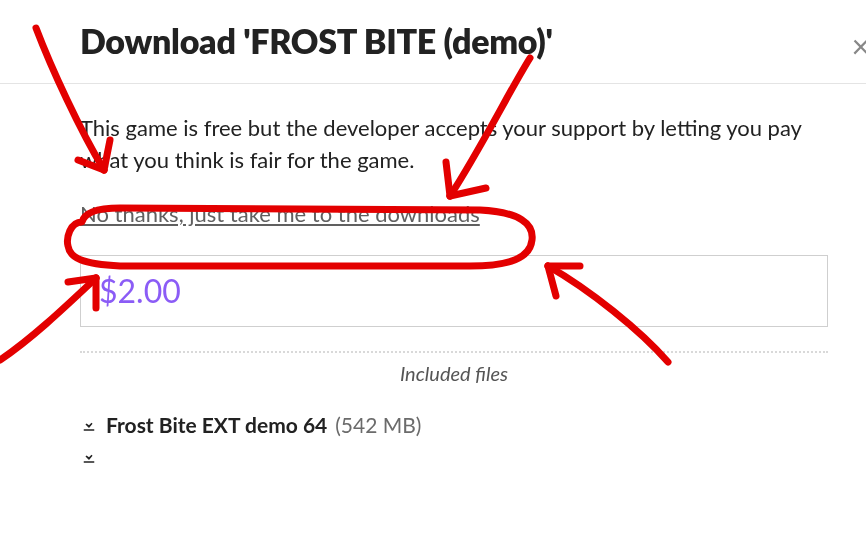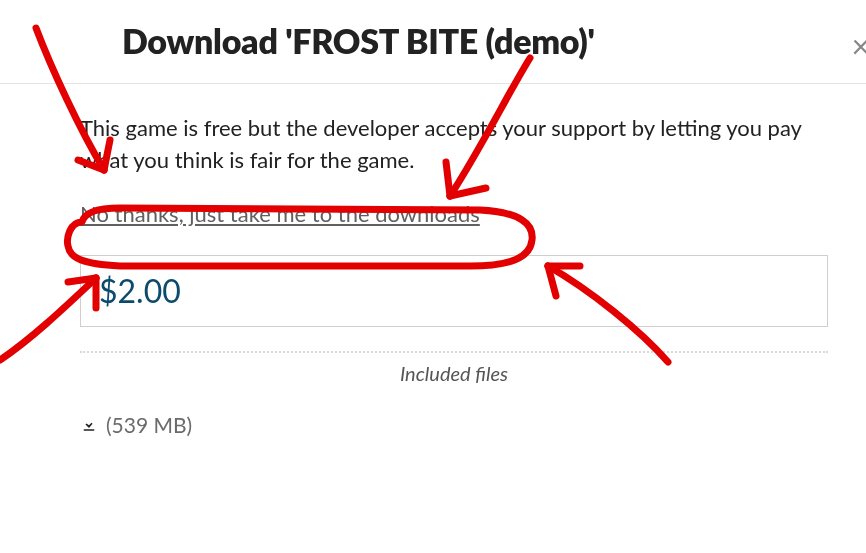--- a/index.html
+++ b/index.html
@@ -13,21 +13,20 @@
     position: relative;
   }
   .modal {
     position: absolute;
     left: 0;
     top: 0;
     width: 866px;
   }
   .header-row {
     padding: 20px 0 22px 80px;
-    margin-left: 42px;
   }
   .header-row h1 {
     font-size: 34px;
     font-weight: 800;
     color: #222;
     letter-spacing: -0.3px;
   }
   .divider {
     border: none;
     border-top: 1px solid #e4e4e4;
@@ -50,21 +49,21 @@
     cursor: pointer;
   }
   .price-box {
     margin-top: 28px;
     width: 100%;
     height: 72px;
     border: 1px solid #cfcfcf;
     background: #fff;
     padding: 0 18px;
     font-size: 32px;
-    color: #0c4a6e;
+    color: #8b5cf6;
     display: flex;
     align-items: center;
     cursor: text;
   }
   .dotted-divider {
     border: none;
     border-top: 2px dotted #d9d9d9;
     margin-top: 24px;
   }
   .included-label {
@@ -134,21 +133,28 @@
     <hr class="dotted-divider">
 
     <div class="included-label">Included files</div>
 
     <div class="files">
       <div class="file-row">
         <svg class="dl-icon" viewBox="0 0 24 24" fill="currentColor">
           <path d="M12 3v10.586l3.293-3.293 1.414 1.414L12 17.414l-4.707-4.707 1.414-1.414L12 13.586V3h0z"></path>
           <rect x="5" y="19" width="14" height="2"></rect>
         </svg>
-        <span class="size">(539 MB)</span>
+        <span class="name">Frost Bite EXT demo 64</span>
+        <span class="size">(542 MB)</span>
+      </div>
+      <div class="file-row">
+        <svg class="dl-icon" viewBox="0 0 24 24" fill="currentColor">
+          <path d="M12 3v10.586l3.293-3.293 1.414 1.414L12 17.414l-4.707-4.707 1.414-1.414L12 13.586V3h0z"></path>
+          <rect x="5" y="19" width="14" height="2"></rect>
+        </svg>
       </div>
     </div>
   </div>
 </div>
 
 <svg class="annotation" viewBox="0 0 866 553">
   <g fill="none" stroke="#e30000" stroke-width="7" stroke-linecap="round" stroke-linejoin="round">
 
     <path d="M 82 222 
              C 70 222, 66 238, 68 246 

